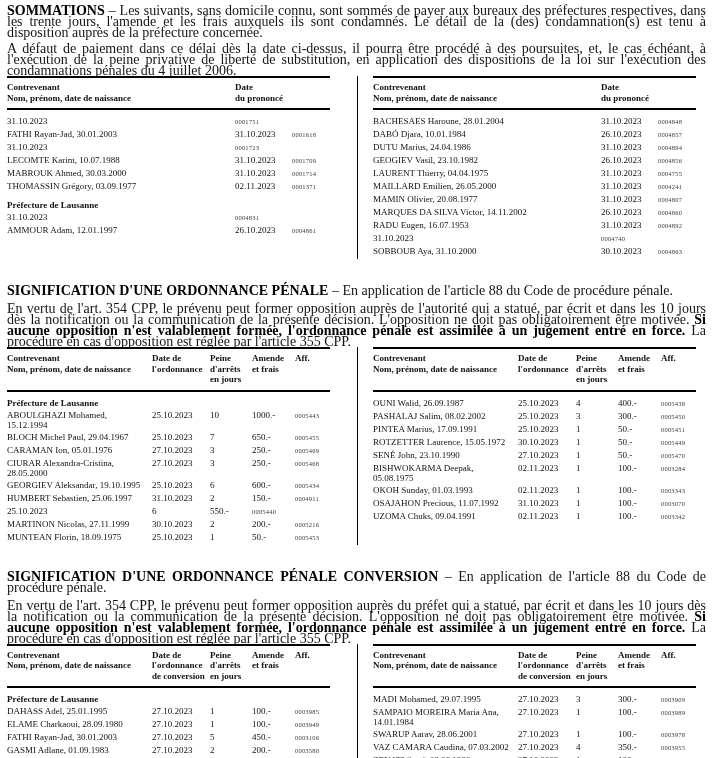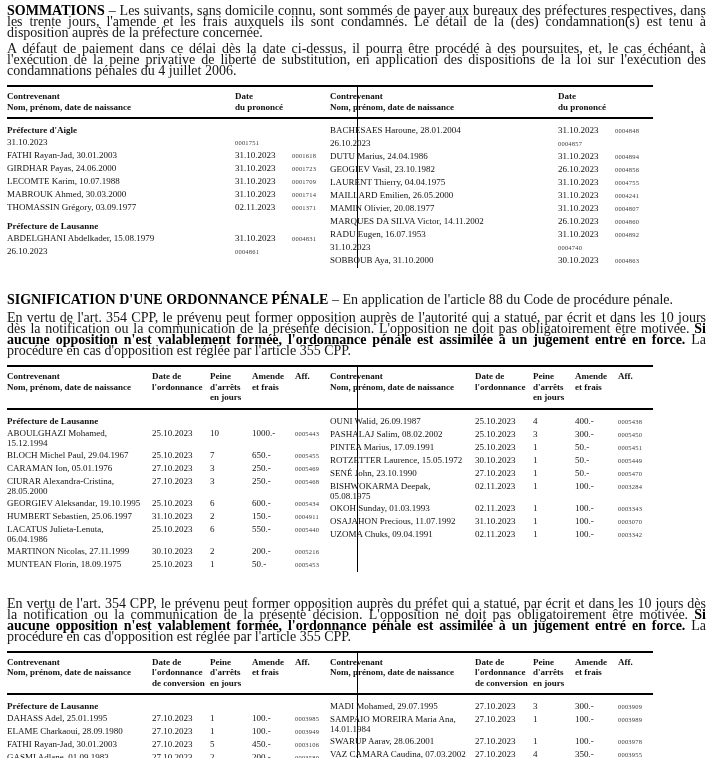--- a/index.html
+++ b/index.html
@@ -9,21 +9,21 @@
 
   .para { font-size: 14px; line-height: 11px; text-align: justify; color: #151515; }
   .para b { font-weight: bold; color: #000; }
   .mb { margin-bottom: 5px; }
   .title-line { margin-bottom: 7px; }
   .section { margin-top: 26px; }
 
   
   .tbl {
     display: flex;
-    margin-top: 9px;
+    column-gap: 43px;
     background: linear-gradient(#000, #000) no-repeat 350px 0 / 1px 100%;
     font-family: Liberation Serif, serif;
   }
   .half { flex: 0 0 323px; width: 323px; }
 
   .thead {
     border-top: 2px solid #000;
     border-bottom: 2px solid #000;
     padding: 4px 0 5px 0;
     font-weight: bold;
@@ -60,36 +60,32 @@
             <div>Contrevenant</div>
             <div>Nom, prénom, date de naissance</div>
           </div>
           <div class="hcell col-date">
             <div>Date</div>
             <div>du prononcé</div>
           </div>
           <div class="hcell col-aff"></div>
         </div>
         <div class="tbody">
-          <div class="group">Préfecture d'Aigle</div>
           <div class="row grid-simple">
             <div class="cell col-date">31.10.2023</div>
             <div class="cell col-aff">0001751</div>
           </div>
           <div class="row grid-simple">
             <div class="cell col-name">
               <div>FATHI Rayan-Jad, 30.01.2003</div>
             </div>
             <div class="cell col-date">31.10.2023</div>
             <div class="cell col-aff">0001618</div>
           </div>
           <div class="row grid-simple">
-            <div class="cell col-name">
-              <div>GIRDHAR Payas, 24.06.2000</div>
-            </div>
             <div class="cell col-date">31.10.2023</div>
             <div class="cell col-aff">0001723</div>
           </div>
           <div class="row grid-simple">
             <div class="cell col-name">
               <div>LECOMTE Karim, 10.07.1988</div>
             </div>
             <div class="cell col-date">31.10.2023</div>
             <div class="cell col-aff">0001709</div>
           </div>
@@ -102,27 +98,27 @@
           </div>
           <div class="row grid-simple">
             <div class="cell col-name">
               <div>THOMASSIN Grégory, 03.09.1977</div>
             </div>
             <div class="cell col-date">02.11.2023</div>
             <div class="cell col-aff">0001371</div>
           </div>
           <div class="group spaced">Préfecture de Lausanne</div>
           <div class="row grid-simple">
-            <div class="cell col-name">
-              <div>ABDELGHANI Abdelkader, 15.08.1979</div>
-            </div>
             <div class="cell col-date">31.10.2023</div>
             <div class="cell col-aff">0004831</div>
           </div>
           <div class="row grid-simple">
+            <div class="cell col-name">
+              <div>AMMOUR Adam, 12.01.1997</div>
+            </div>
             <div class="cell col-date">26.10.2023</div>
             <div class="cell col-aff">0004861</div>
           </div>
         </div>
       </div>
       <div class="half">
         <div class="thead grid-simple">
           <div class="hcell col-name">
             <div>Contrevenant</div>
             <div>Nom, prénom, date de naissance</div>
@@ -135,20 +131,23 @@
         </div>
         <div class="tbody">
           <div class="row grid-simple">
             <div class="cell col-name">
               <div>BACHESAES Haroune, 28.01.2004</div>
             </div>
             <div class="cell col-date">31.10.2023</div>
             <div class="cell col-aff">0004848</div>
           </div>
           <div class="row grid-simple">
+            <div class="cell col-name">
+              <div>DABÓ Djara, 10.01.1984</div>
+            </div>
             <div class="cell col-date">26.10.2023</div>
             <div class="cell col-aff">0004857</div>
           </div>
           <div class="row grid-simple">
             <div class="cell col-name">
               <div>DUTU Marius, 24.04.1986</div>
             </div>
             <div class="cell col-date">31.10.2023</div>
             <div class="cell col-aff">0004894</div>
           </div>
@@ -288,24 +287,20 @@
             <div class="row grid-penal">
               <div class="cell col-name">
                 <div>HUMBERT Sebastien, 25.06.1997</div>
               </div>
               <div class="cell col-date">31.10.2023</div>
               <div class="cell col-peine">2</div>
               <div class="cell col-amende">150.-</div>
               <div class="cell col-aff">0004911</div>
             </div>
             <div class="row grid-penal">
-              <div class="cell col-name">
-                <div>LACATUS Julieta-Lenuta,</div>
-                <div>06.04.1986</div>
-              </div>
               <div class="cell col-date">25.10.2023</div>
               <div class="cell col-peine">6</div>
               <div class="cell col-amende">550.-</div>
               <div class="cell col-aff">0005440</div>
             </div>
             <div class="row grid-penal">
               <div class="cell col-name">
                 <div>MARTINON Nicolas, 27.11.1999</div>
               </div>
               <div class="cell col-date">30.10.2023</div>
@@ -429,20 +424,21 @@
               <div class="cell col-peine">1</div>
               <div class="cell col-amende">100.-</div>
               <div class="cell col-aff">0003342</div>
             </div>
           </div>
         </div>
       </div>
   </div>
 
   <div class="section">
+    <p class="para title-line"><b>SIGNIFICATION D'UNE ORDONNANCE PÉNALE CONVERSION</b><span> – En application de l'article 88 du Code de procédure pénale.</span></p>
     <p class="para"><span>En vertu de l'art. 354 CPP, le prévenu peut former opposition auprès du préfet qui a statué, par écrit et dans les 10 jours dès la notification ou la communication de la présente décision. L'opposition ne doit pas obligatoirement être motivée. </span><b>Si aucune opposition n'est valablement formée, l'ordonnance pénale est assimilée à un jugement entré en force.</b><span> La procédure en cas d'opposition est réglée par l'article 355 CPP.</span></p>
     <div class="tbl">
         <div class="half">
           <div class="thead grid-penal">
             <div class="hcell col-name">
               <div>Contrevenant</div>
               <div>Nom, prénom, date de naissance</div>
             </div>
             <div class="hcell col-date">
               <div>Date de</div>

